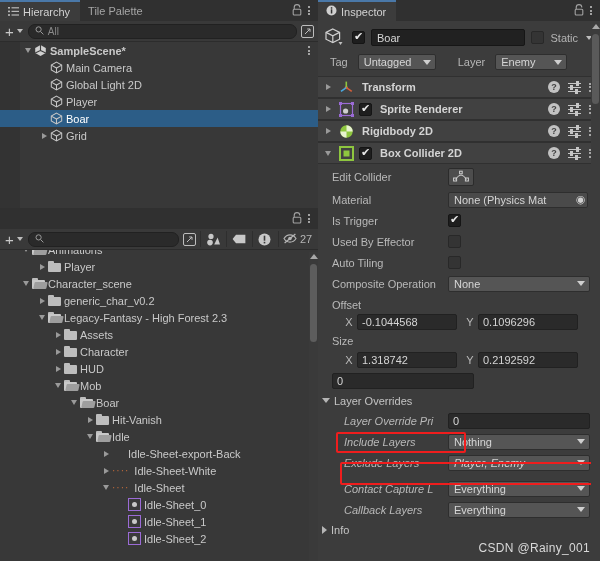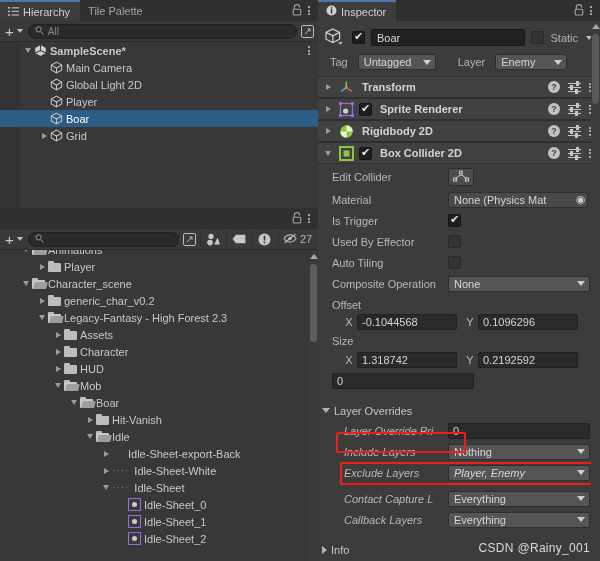--- a/index.html
+++ b/index.html
@@ -163,21 +163,21 @@
     height: 16px; color: #d5d5d5; font-size: 11px;
     display: flex; align-items: center; padding: 0 0 0 5px;
     justify-content: space-between;
   }
   .dotsel {
     width: 13px; height: 14px; display: flex; align-items: center;
     justify-content: center; color: #d0d0d0; font-size: 11px;
   }
   .axis { color: #b9b9b9; width: 10px; text-align: center; }
 
-  .foldrow { height: 19px; display: flex; align-items: center; padding-left: 4px; margin-top: 10px; }
+  .foldrow { height: 19px; display: flex; align-items: center; padding-left: 4px; }
   .foldrow .tri-d2 {
     width: 0; height: 0; border-left: 4px solid transparent;
     border-right: 4px solid transparent; border-top: 5px solid #b5b5b5;
     margin-right: 4px;
   }
   .foldrow .tri-r2 {
     width: 0; height: 0; border-top: 4px solid transparent;
     border-bottom: 4px solid transparent; border-left: 5px solid #b5b5b5;
     margin-right: 4px;
   }

